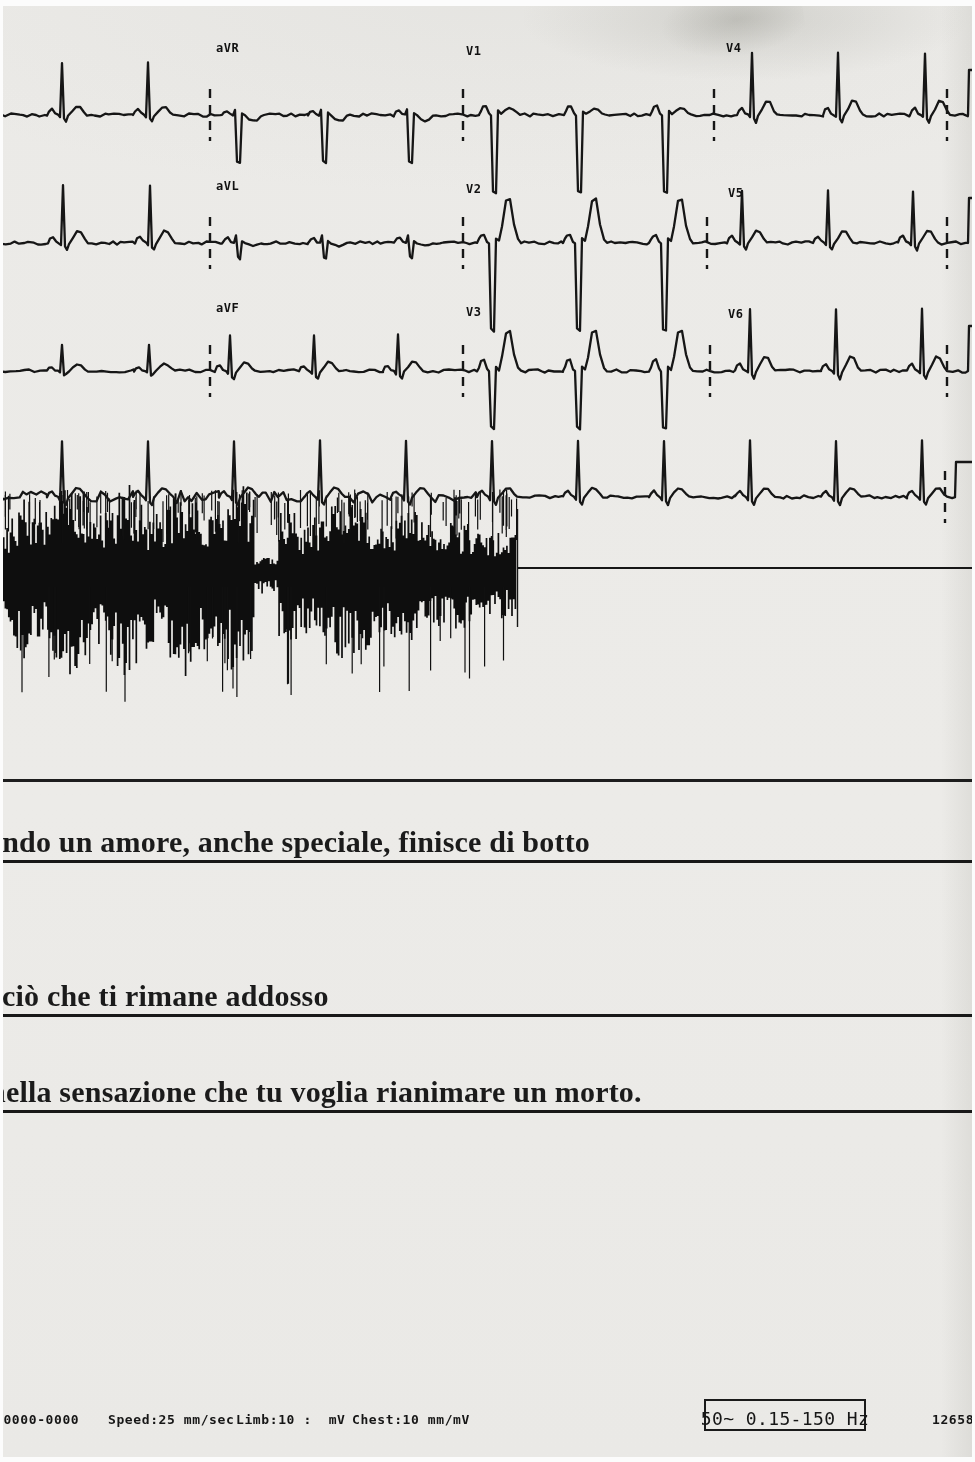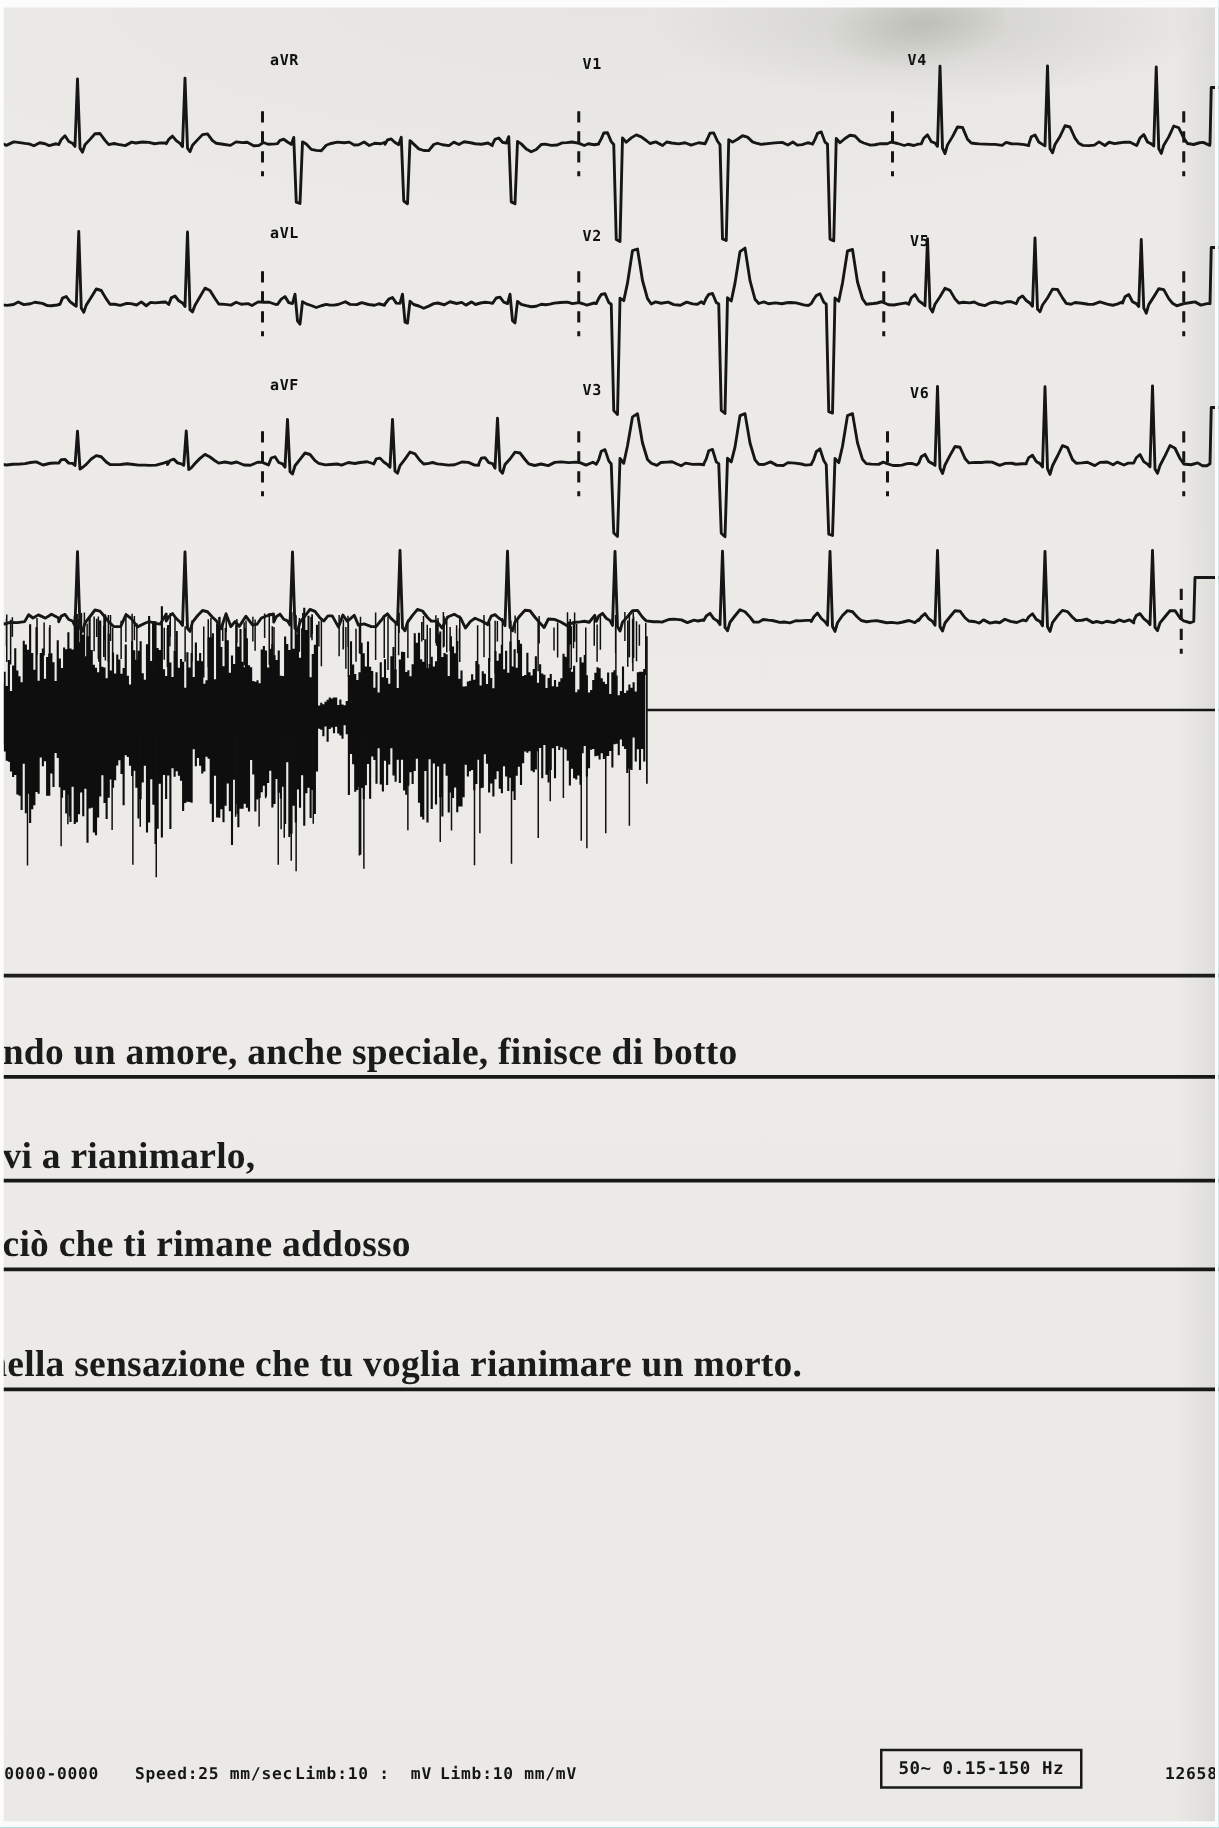--- a/index.html
+++ b/index.html
@@ -1,18 +1,18 @@
 <!DOCTYPE html>
 <html><head>
 <meta charset="utf-8">
 <style>
   html,body{margin:0;padding:0;background:#ffffff;}
   .page{
     position:relative;width:975px;height:1462px;overflow:hidden;
-    background:#14b8a6;
+    background:#fdba74;
     font-family:"Liberation Sans",sans-serif;
   }
   .paper{
     position:absolute;inset:0;
     background:
       radial-gradient(ellipse 320px 90px at 745px 18px, rgba(158,158,150,.30), rgba(158,158,150,0) 70%),
       radial-gradient(ellipse 900px 260px at 50% 0%, rgba(205,205,200,.18), rgba(205,205,200,0) 75%),
       linear-gradient(to left, rgba(168,168,160,.22), rgba(168,168,160,0) 34px),
       linear-gradient(#ebeae7,#ecebe8 55%,#eae9e6);
   }
@@ -25,22 +25,22 @@
     color:#1b1b1b;letter-spacing:.2px;white-space:nowrap;overflow:visible;
   }
   .poem-line span{position:absolute;bottom:1px;display:inline-block;}
   .footer-item{
     position:absolute;top:1412px;
     font-family:"DejaVu Sans Mono",monospace;font-size:13px;font-weight:bold;
     color:#161616;letter-spacing:.6px;white-space:pre;
   }
   .filter-box{
     position:absolute;left:704px;top:1399px;width:158px;height:28px;
-    border:2px solid #1a1a1a;display:flex;align-items:center;justify-content:center;
-    font-family:"DejaVu Sans Mono",monospace;font-size:14px;font-weight:bold;
+    border:2px solid #1a1a1a;display:flex;align-items:flex-end;justify-content:center;
+    font-family:"DejaVu Sans Mono",monospace;font-size:18px;font-weight:normal;
     color:#161616;letter-spacing:.4px;white-space:pre;background:transparent;
   }
   .edge{position:absolute;background:#fcfcfc;z-index:50;}
   .edge.top{left:0;right:0;top:0;height:6px;}
   .edge.bottom{left:0;right:0;bottom:0;height:5px;}
   .edge.left{left:0;top:0;bottom:0;width:3px;}
   .edge.right{right:0;top:0;bottom:0;width:3px;}
   .crease{
     position:absolute;left:655px;top:0;width:150px;height:60px;
     background:radial-gradient(ellipse at 55% 35%, rgba(140,140,132,.28), rgba(140,140,132,0) 65%);
@@ -86,34 +86,31 @@
         <line x1="517" y1="568" x2="975" y2="568" stroke="#161616" stroke-width="2"></line>
         <polyline points="0.0,496.7 3.6,499.3 8.0,497.9 13.9,498.1 19.7,497.3 22.9,491.8 26.4,494.4 30.7,491.9 36.3,494.5 41.2,491.4 46.9,494.4 47.0,497.4 49.0,492.9 52.0,491.5 55.0,495.6 58.0,496.8 60.0,500.6 62.0,441.4 64.0,502.4 66.0,505.0 68.0,498.3 72.0,493.2 76.0,488.0 80.0,488.9 84.0,493.6 87.0,497.5 91.0,501.2 96.5,501.3 100.8,491.7 105.0,494.8 110.0,501.5 115.9,498.6 119.3,497.2 124.2,498.7 128.1,499.3 133.0,491.2 133.0,496.9 135.0,493.4 138.0,490.8 141.0,494.8 144.0,497.6 146.0,500.3 148.0,441.5 150.0,502.6 152.0,505.1 154.0,497.7 158.0,492.6 162.0,488.4 166.0,489.4 170.0,493.8 173.0,496.5 176.8,503.0 180.8,491.1 184.7,501.3 188.1,497.2 191.4,501.1 196.7,493.0 202.0,499.9 205.6,499.4 209.1,494.4 214.8,492.2 218.8,491.2 219.0,497.7 221.0,493.4 224.0,491.3 227.0,495.4 230.0,496.7 232.0,500.1 234.0,441.5 236.0,502.6 238.0,504.8 240.0,497.7 244.0,492.8 248.0,487.5 252.0,489.1 256.0,494.3 259.0,496.8 262.4,492.7 265.8,492.7 270.8,501.7 274.3,492.0 277.9,497.1 283.4,492.2 286.7,500.1 291.3,499.1 297.1,501.3 300.8,501.3 304.9,496.2 305.0,496.4 307.0,493.4 310.0,491.1 313.0,494.9 316.0,497.6 318.0,499.7 320.0,440.3 322.0,502.2 324.0,504.6 326.0,497.9 330.0,492.3 334.0,487.5 338.0,488.8 342.0,494.0 345.0,496.9 349.2,496.9 353.7,502.4 358.1,493.6 363.4,491.4 368.4,494.3 372.3,502.4 376.4,497.1 380.0,494.6 385.6,497.0 390.4,499.7 391.0,497.2 393.0,492.9 396.0,491.7 399.0,494.4 402.0,496.4 404.0,500.5 406.0,440.9 408.0,501.6 410.0,504.6 412.0,497.7 416.0,492.6 420.0,488.2 424.0,488.6 428.0,493.8 431.0,497.3 435.3,502.0 438.7,495.2 443.5,495.5 448.7,497.6 453.7,500.6 458.6,498.0 464.1,497.5 467.6,497.0 471.3,497.8 475.8,492.3 477.0,497.1 479.0,492.8 482.0,490.7 485.0,494.6 488.0,496.5 490.0,500.3 492.0,441.1 494.0,501.5 496.0,504.8 498.0,497.7 502.0,493.4 506.0,488.6 510.0,488.3 514.0,493.8 517.0,496.7 522.8,497.4 526.4,497.3 529.5,497.7 535.0,495.6 539.2,495.3 545.1,495.9 549.9,498.1 555.2,496.1 558.4,496.8 563.0,495.8 563.0,496.4 565.0,492.8 568.0,490.7 571.0,494.9 574.0,496.8 576.0,499.7 578.0,441.0 580.0,501.9 582.0,504.6 584.0,497.8 588.0,492.6 592.0,487.8 596.0,489.4 600.0,493.7 603.0,497.6 607.0,497.7 610.5,495.6 614.7,496.1 618.0,496.4 623.8,497.9 627.3,497.6 631.9,498.3 636.6,496.6 639.9,496.7 645.0,496.3 649.0,496.2 649.0,497.3 651.0,493.6 654.0,490.4 657.0,494.8 660.0,497.4 662.0,500.2 664.0,441.1 666.0,501.3 668.0,505.1 670.0,498.2 674.0,492.4 678.0,488.5 682.0,489.4 686.0,493.8 689.0,496.4 693.3,497.4 696.6,496.9 701.4,496.5 705.6,497.4 709.4,498.2 713.4,497.9 718.1,498.5 721.5,497.8 727.2,496.4 731.9,498.1 735.0,495.5 735.0,496.4 737.0,493.5 740.0,490.9 743.0,495.0 746.0,497.1 748.0,500.2 750.0,440.4 752.0,501.4 754.0,504.8 756.0,498.4 760.0,493.4 764.0,488.6 768.0,488.9 772.0,494.2 775.0,496.8 780.2,497.4 783.4,498.5 786.8,495.9 791.9,498.5 796.6,497.6 799.7,498.2 803.9,495.4 808.4,497.1 813.4,498.0 818.3,496.0 821.0,496.7 823.0,493.4 826.0,491.0 829.0,495.5 832.0,497.2 834.0,500.7 836.0,441.2 838.0,501.5 840.0,505.1 842.0,498.1 846.0,492.7 850.0,488.3 854.0,489.3 858.0,493.8 861.0,496.5 865.6,496.2 869.3,495.3 874.3,498.1 877.3,497.2 881.7,498.3 885.4,497.0 891.1,498.1 895.4,495.9 899.2,497.3 903.6,495.9 907.0,498.3 907.0,496.6 909.0,492.5 912.0,490.9 915.0,494.9 918.0,497.3 920.0,499.7 922.0,440.4 924.0,501.9 926.0,504.5 928.0,498.3 932.0,493.4 936.0,488.6 940.0,488.5 944.0,494.4 947.0,496.7 952.2,498.2 955.0,497.2 955.0,497.0 956.0,462.0 975.0,462.0" fill="none" stroke="#161616" stroke-width="2.3" stroke-linejoin="round" stroke-linecap="round"></polyline>
         <line x1="945" y1="471" x2="945" y2="523" stroke="#161616" stroke-width="2.4" stroke-dasharray="9 7"></line>
       </svg>
 
     <div class="divider" id="divider" style="top: 779px;"></div>
 
     <div class="poem-line" id="pl0" style="top: 814px;">
       <span style="left:-13px">ando un amore, anche speciale, finisce di botto</span>
     </div>
-    <div class="poem-line" id="pl1" style="top: 897px;">
-      <span style="left:2px">vi a rianimarlo,</span>
-    </div>
     <div class="poem-line" id="pl2" style="top: 968px;">
       <span style="left:2px">ciò che ti rimane addosso</span>
     </div>
     <div class="poem-line" id="pl3" style="top: 1064px;">
       <span style="left:-11px">nella sensazione che tu voglia rianimare un morto.</span>
     </div>
 
     <div class="footer-item" style="left:-5px">00000-0000</div>
     <div class="footer-item" style="left:108px">Speed:25 mm/sec</div>
     <div class="footer-item" style="left:236px">Limb:10 :  mV</div>
-    <div class="footer-item" style="left:352px">Limb:10 mm/mV</div>
+    <div class="footer-item" style="left:352px">Chest:10 mm/mV</div>
     <div class="filter-box">
       <span>50~ 0.15-150 Hz</span>
     </div>
     <div class="footer-item" style="left:932px">12658</div>
 
     <div class="edge top"></div>
     <div class="edge bottom"></div>
     <div class="edge left"></div>
     <div class="edge right"></div>
   </div>

